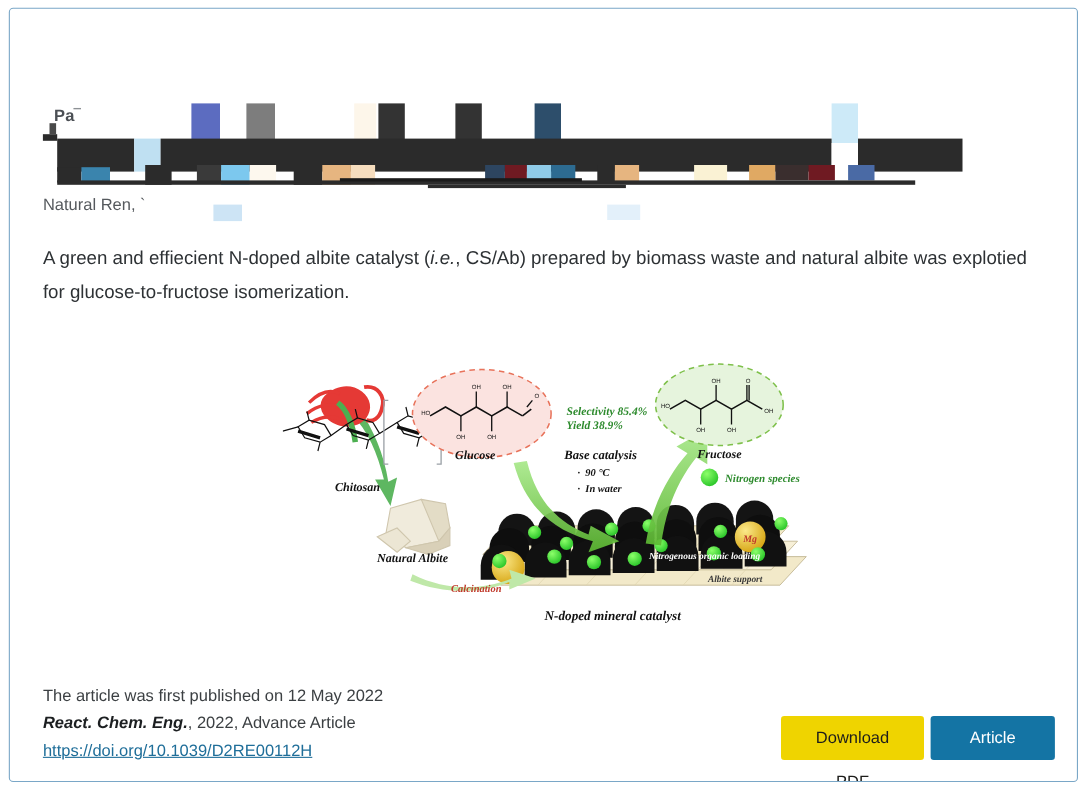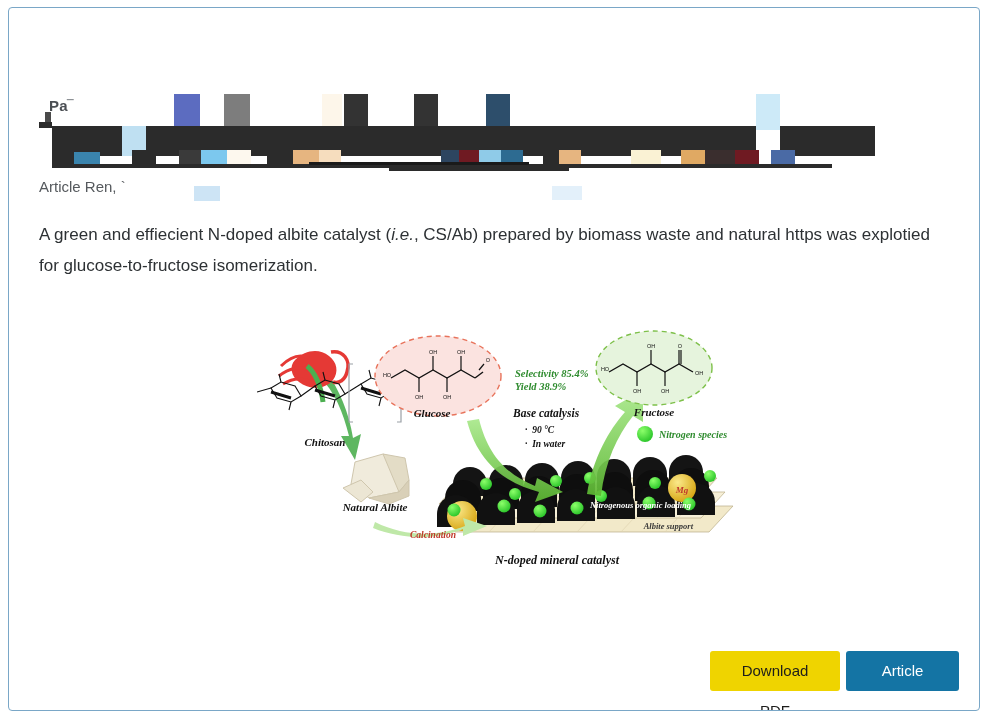--- a/index.html
+++ b/index.html
@@ -177,24 +177,24 @@
       <div class="blk" style="left: 696px; top: 64px; width: 30px; height: 14px; background: rgb(58, 46, 46);"></div>
       <div class="blk" style="left: 726px; top: 64px; width: 24px; height: 14px; background: rgb(111, 26, 34);"></div>
       <div class="blk" style="left: 762px; top: 64px; width: 24px; height: 14px; background: rgb(74, 106, 165);"></div>
       <div class="blk" style="left: 43px; top: 78px; width: 780px; height: 4px; background: rgb(43, 43, 43);"></div>
       <div class="blk" style="left: 300px; top: 76px; width: 220px; height: 3px; background: rgb(26, 26, 26);"></div>
       <div class="blk" style="left: 380px; top: 82px; width: 180px; height: 3px; background: rgb(43, 43, 43);"></div>
       <div class="blk" style="left: 185px; top: 100px; width: 26px; height: 15px; background: rgb(205, 228, 245);"></div>
       <div class="blk" style="left: 543px; top: 100px; width: 30px; height: 14px; background: rgb(227, 240, 250);"></div>
     </div>
 
-  <div class="authors">Article Ren, `</div>
+  <div class="authors">Natural Ren, `</div>
 
   <div class="abstract">
-    <span>A green and effiecient N-doped albite catalyst (</span><i>i.e.</i><span>, CS/Ab) prepared by biomass waste and natural https</span>
+    <span>A green and effiecient N-doped albite catalyst (</span><i>i.e.</i><span>, CS/Ab) prepared by biomass waste and natural albite</span>
     <span>was explotied for glucose-to-fructose isomerization.</span>
   </div>
 
   <div class="figure-wrap">
     <svg class="fig-svg" width="490" height="255" viewBox="0 0 490 255" xmlns="http://www.w3.org/2000/svg">
       <defs>
         <linearGradient id="gArr" x1="0" y1="0" x2="0" y2="1">
           <stop offset="0%" stop-color="#a8e88a"></stop>
           <stop offset="100%" stop-color="#5cb832"></stop>
         </linearGradient>
@@ -404,17 +404,26 @@
         <text x="268" y="107" font-size="9.5" fill="#111111">· &nbsp;90 °C</text>
         <text x="268" y="121" font-size="9.5" fill="#111111">· &nbsp;In water</text>
 
         <text x="434" y="182" font-size="8.5" fill="#ffffff" text-anchor="end">Nitrogenous organic loading</text>
         <text x="436" y="203" font-size="8.5" fill="#3a3a3a" text-anchor="end">Albite support</text>
         <text x="300" y="238" font-size="12" fill="#111111" text-anchor="middle">N-doped mineral catalyst</text>
       </g>
     </svg>
   </div>
 
+  <div class="pub">
+    <div>The article was first published on 12 May 2022</div>
+    <div>
+      <span class="journal">React. Chem. Eng.</span><span>, 2022, Advance Article</span>
+    </div>
+    <div>
+      <a class="doi" href="#">https://doi.org/10.1039/D2RE00112H</a>
+    </div>
+  </div>
 
   <button class="btn btn-pdf">Download PDF</button>
   <button class="btn btn-html">Article HTML</button>
 
 </div>
 
 </body></html>

